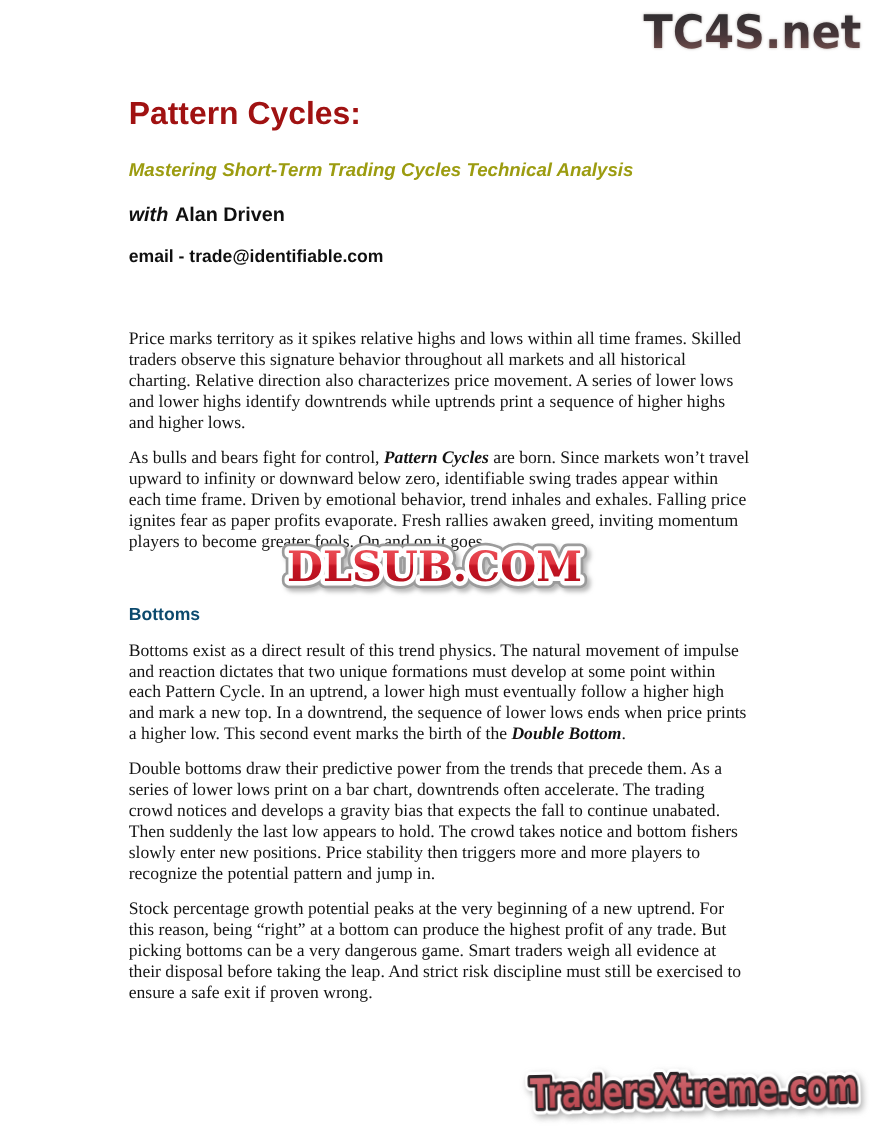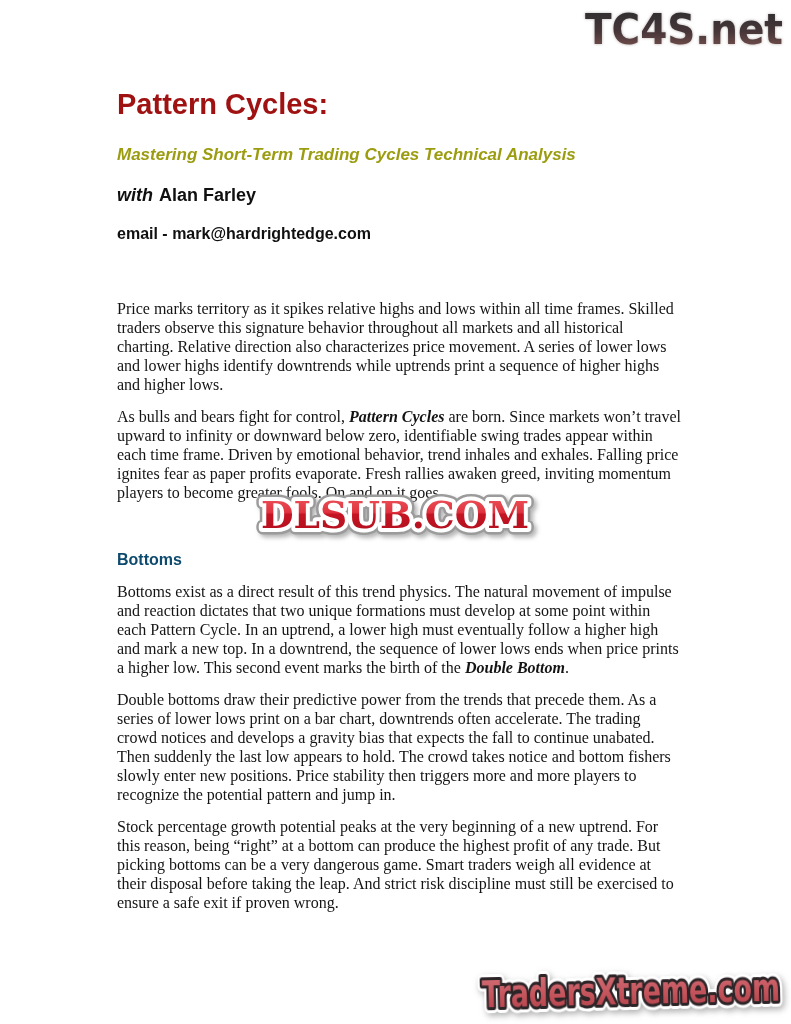--- a/index.html
+++ b/index.html
@@ -81,24 +81,24 @@
       <text class="logo-front" x="106" y="42" text-anchor="middle" textLength="198" lengthAdjust="spacingAndGlyphs">TC4S.net</text>
     </svg>
   </div>
 
   <div class="content">
     <h1 class="doc-title">Pattern Cycles:</h1>
 
     <div class="subtitle">Mastering Short-Term Trading Cycles Technical Analysis</div>
 
     <div class="byline">
-      <span class="prefix">with</span><span>Alan Farley</span>
+      <span class="prefix">with</span><span>Alan Driven</span>
     </div>
 
-    <div class="email-line">email - mark@hardrightedge.com</div>
+    <div class="email-line">email - trade@identifiable.com</div>
 
     <p class="body-para first"><span>Price marks territory as it spikes relative highs and lows within all time frames. Skilled traders observe this signature behavior throughout all markets and all historical charting. Relative direction also characterizes price movement. A series of lower lows and lower highs identify downtrends while uptrends print a sequence of higher highs and higher lows.</span></p>
 
     <p class="body-para"><span>As bulls and bears fight for control, </span><span class="seg-bi">Pattern Cycles</span><span> are born. Since markets won’t travel upward to infinity or downward below zero, identifiable swing trades appear within each time frame. Driven by emotional behavior, trend inhales and exhales. Falling price ignites fear as paper profits evaporate. Fresh rallies awaken greed, inviting momentum players to become greater fools. On and on it goes.</span></p>
 
     <h2 class="section-heading">Bottoms</h2>
 
     <p class="body-para after-heading"><span>Bottoms exist as a direct result of this trend physics. The natural movement of impulse and reaction dictates that two unique formations must develop at some point within each Pattern Cycle. In an uptrend, a lower high must eventually follow a higher high and mark a new top. In a downtrend, the sequence of lower lows ends when price prints a higher low. This second event marks the birth of the </span><span class="seg-bi">Double Bottom</span><span>.</span></p>
 
     <p class="body-para"><span>Double bottoms draw their predictive power from the trends that precede them. As a series of lower lows print on a bar chart, downtrends often accelerate. The trading crowd notices and develops a gravity bias that expects the fall to continue unabated. Then suddenly the last low appears to hold. The crowd takes notice and bottom fishers slowly enter new positions. Price stability then triggers more and more players to recognize the potential pattern and jump in.</span></p>

